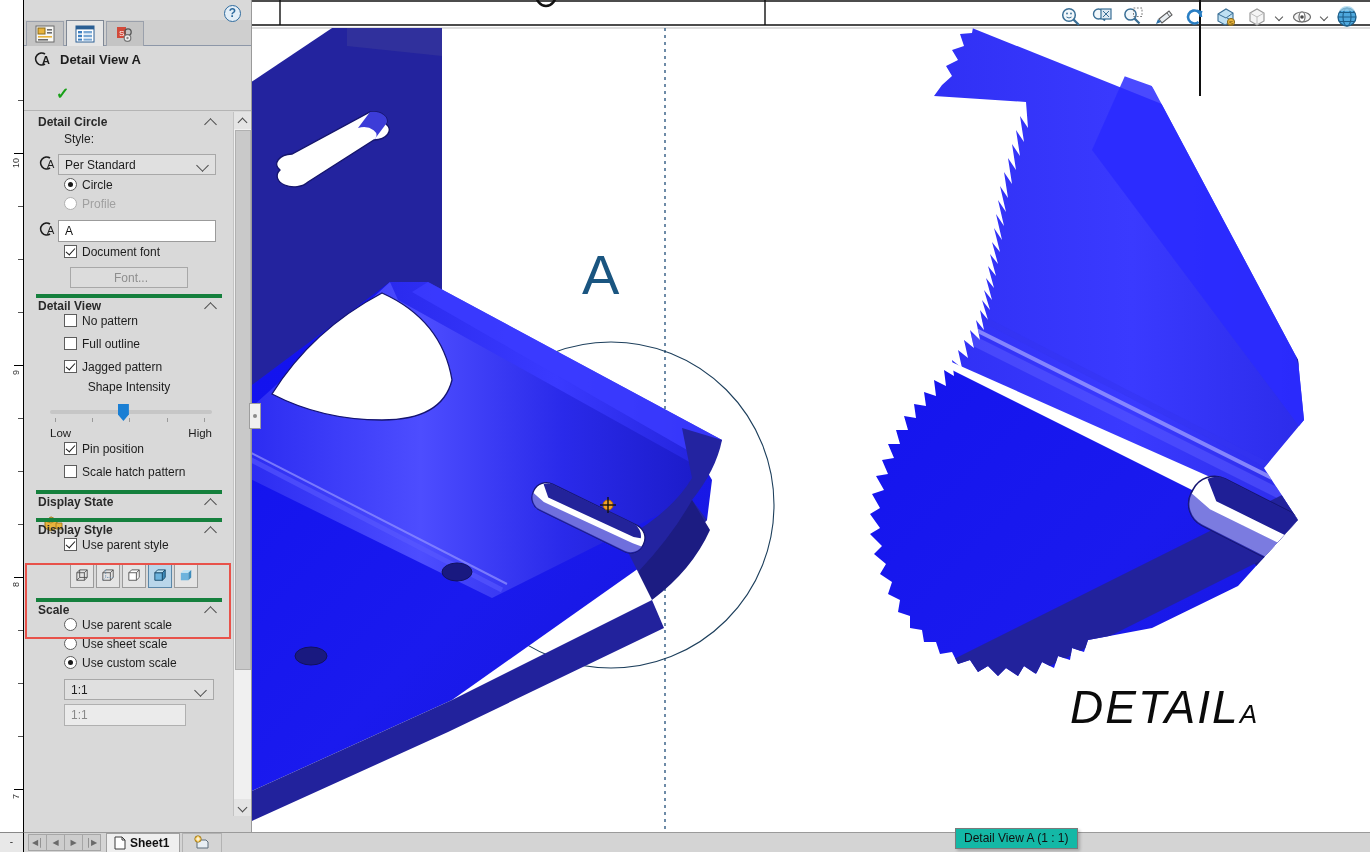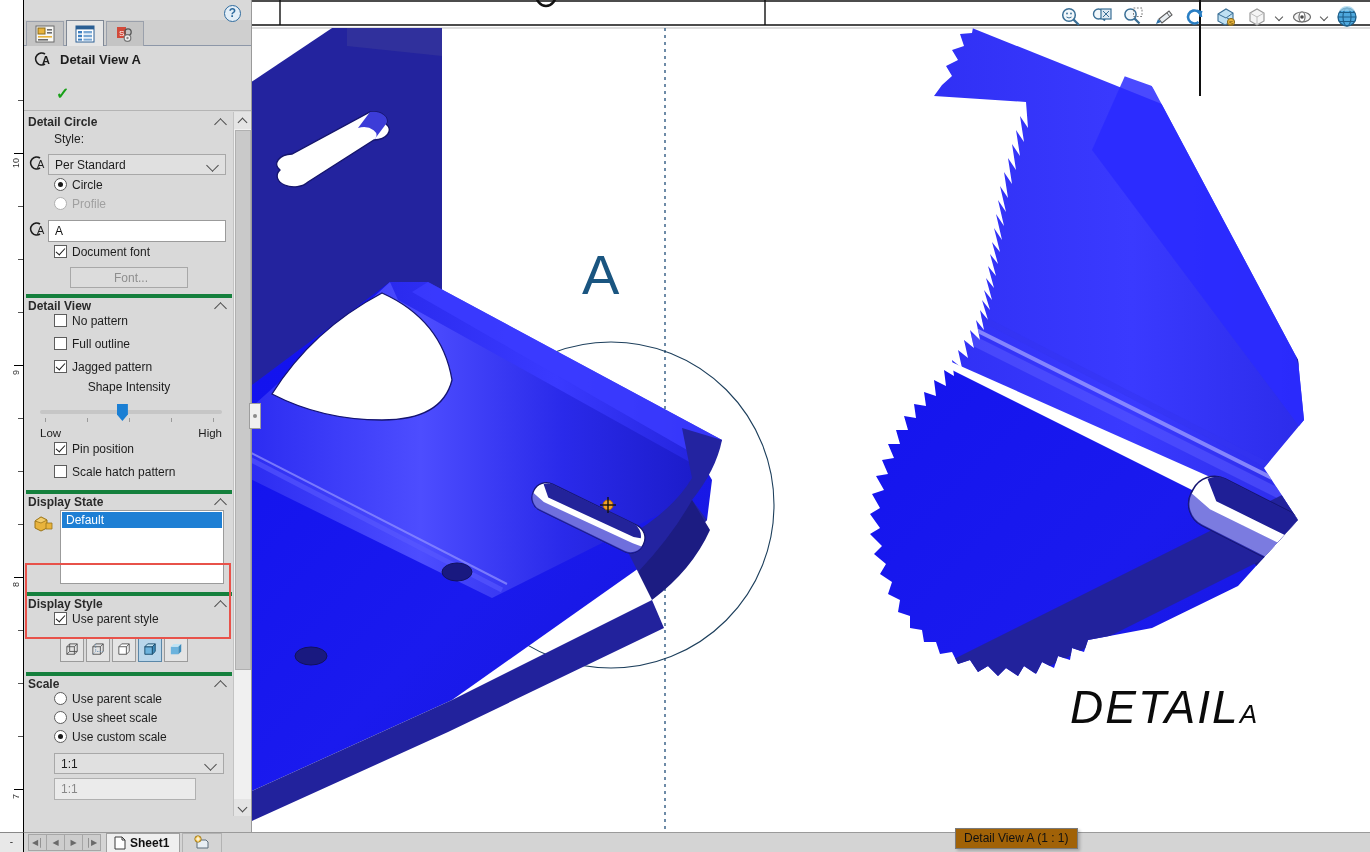--- a/index.html
+++ b/index.html
@@ -72,21 +72,21 @@
   .pm-headsep {
     position: absolute; left: 0; top: 110px; width: 228px; height: 1px; background: #b4b4b4;
   }
 
   
   .pm-body {
     position: absolute; left: 0; top: 112px; width: 210px; height: 704px;
     overflow: hidden;
   }
 
-  .group { position: relative; padding: 0 2px; }
+  .group { position: relative; padding: 0 12px; }
   .group-head {
     display: flex; align-items: center; justify-content: space-between;
     height: 20px; padding: 0 4px 0 2px;
     border-top: 4px solid #15803d;
   }
   .group-head.first { border-top: none; }
   .group-title { font-size: 12px; font-weight: bold; color: #2a2a2a; }
   .chev { width: 14px; height: 10px; position: relative; }
   .chev::before {
     content: ""; position: absolute; left: 2px; top: 3px;
@@ -267,21 +267,21 @@
   .det-title .sub { font-size: 26px; }
   .det-scale { font-size: 28px; letter-spacing: 2px; }
   .letterA {
     position: absolute; font-size: 56px; color: #1a5580;
     font-family: "Liberation Sans", sans-serif;
   }
 
   
   .tooltip {
     position: absolute; left: 955px; top: 828px;
-    background: #a16207; border: 1px solid #7a7a7a;
+    background: #14b8a6; border: 1px solid #7a7a7a;
     font-size: 12px; color: #111; padding: 2px 8px 3px 8px;
     box-shadow: 2px 2px 3px rgba(0,0,0,0.22); z-index: 30;
   }
 
   
   .splitter {
     position: absolute; left: 249px; top: 403px; width: 12px; height: 26px;
     background: #f0f0f0; border: 1px solid #9d9d9d; z-index: 12;
     display: flex; align-items: center; justify-content: center;
   }
@@ -455,23 +455,20 @@
         <div class="group-head">
           <span class="group-title">Display State</span>
           <span class="chev"></span>
         </div>
         <div style="position:relative">
           <svg style="position:absolute; left:6px; top:4px" width="22" height="20" viewBox="0 0 22 20">
             <path d="M3 7 L9 3 L15 6 L15 14 L9 17 L3 14 Z" fill="#e8b33c" stroke="#9a7418" stroke-width="1"></path>
             <path d="M9 3 L15 6 L9 9 L3 7 Z" fill="#f2cd6e" stroke="#9a7418" stroke-width="0.8"></path>
             <path d="M14 9 L20 9 L20 15 L14 15 Z" fill="#e8b33c" stroke="#9a7418" stroke-width="0.8"></path>
           </svg>
-          <div class="ds-list">
-            <div class="ds-item selected">Default</div>
-          </div>
         </div>
         <div style="height:8px"></div>
       </div>
 
       <div class="group">
         <div class="group-head">
           <span class="group-title">Display Style</span>
           <span class="chev"></span>
         </div>
         <div class="row" style="margin-left:28px; height:22px">

